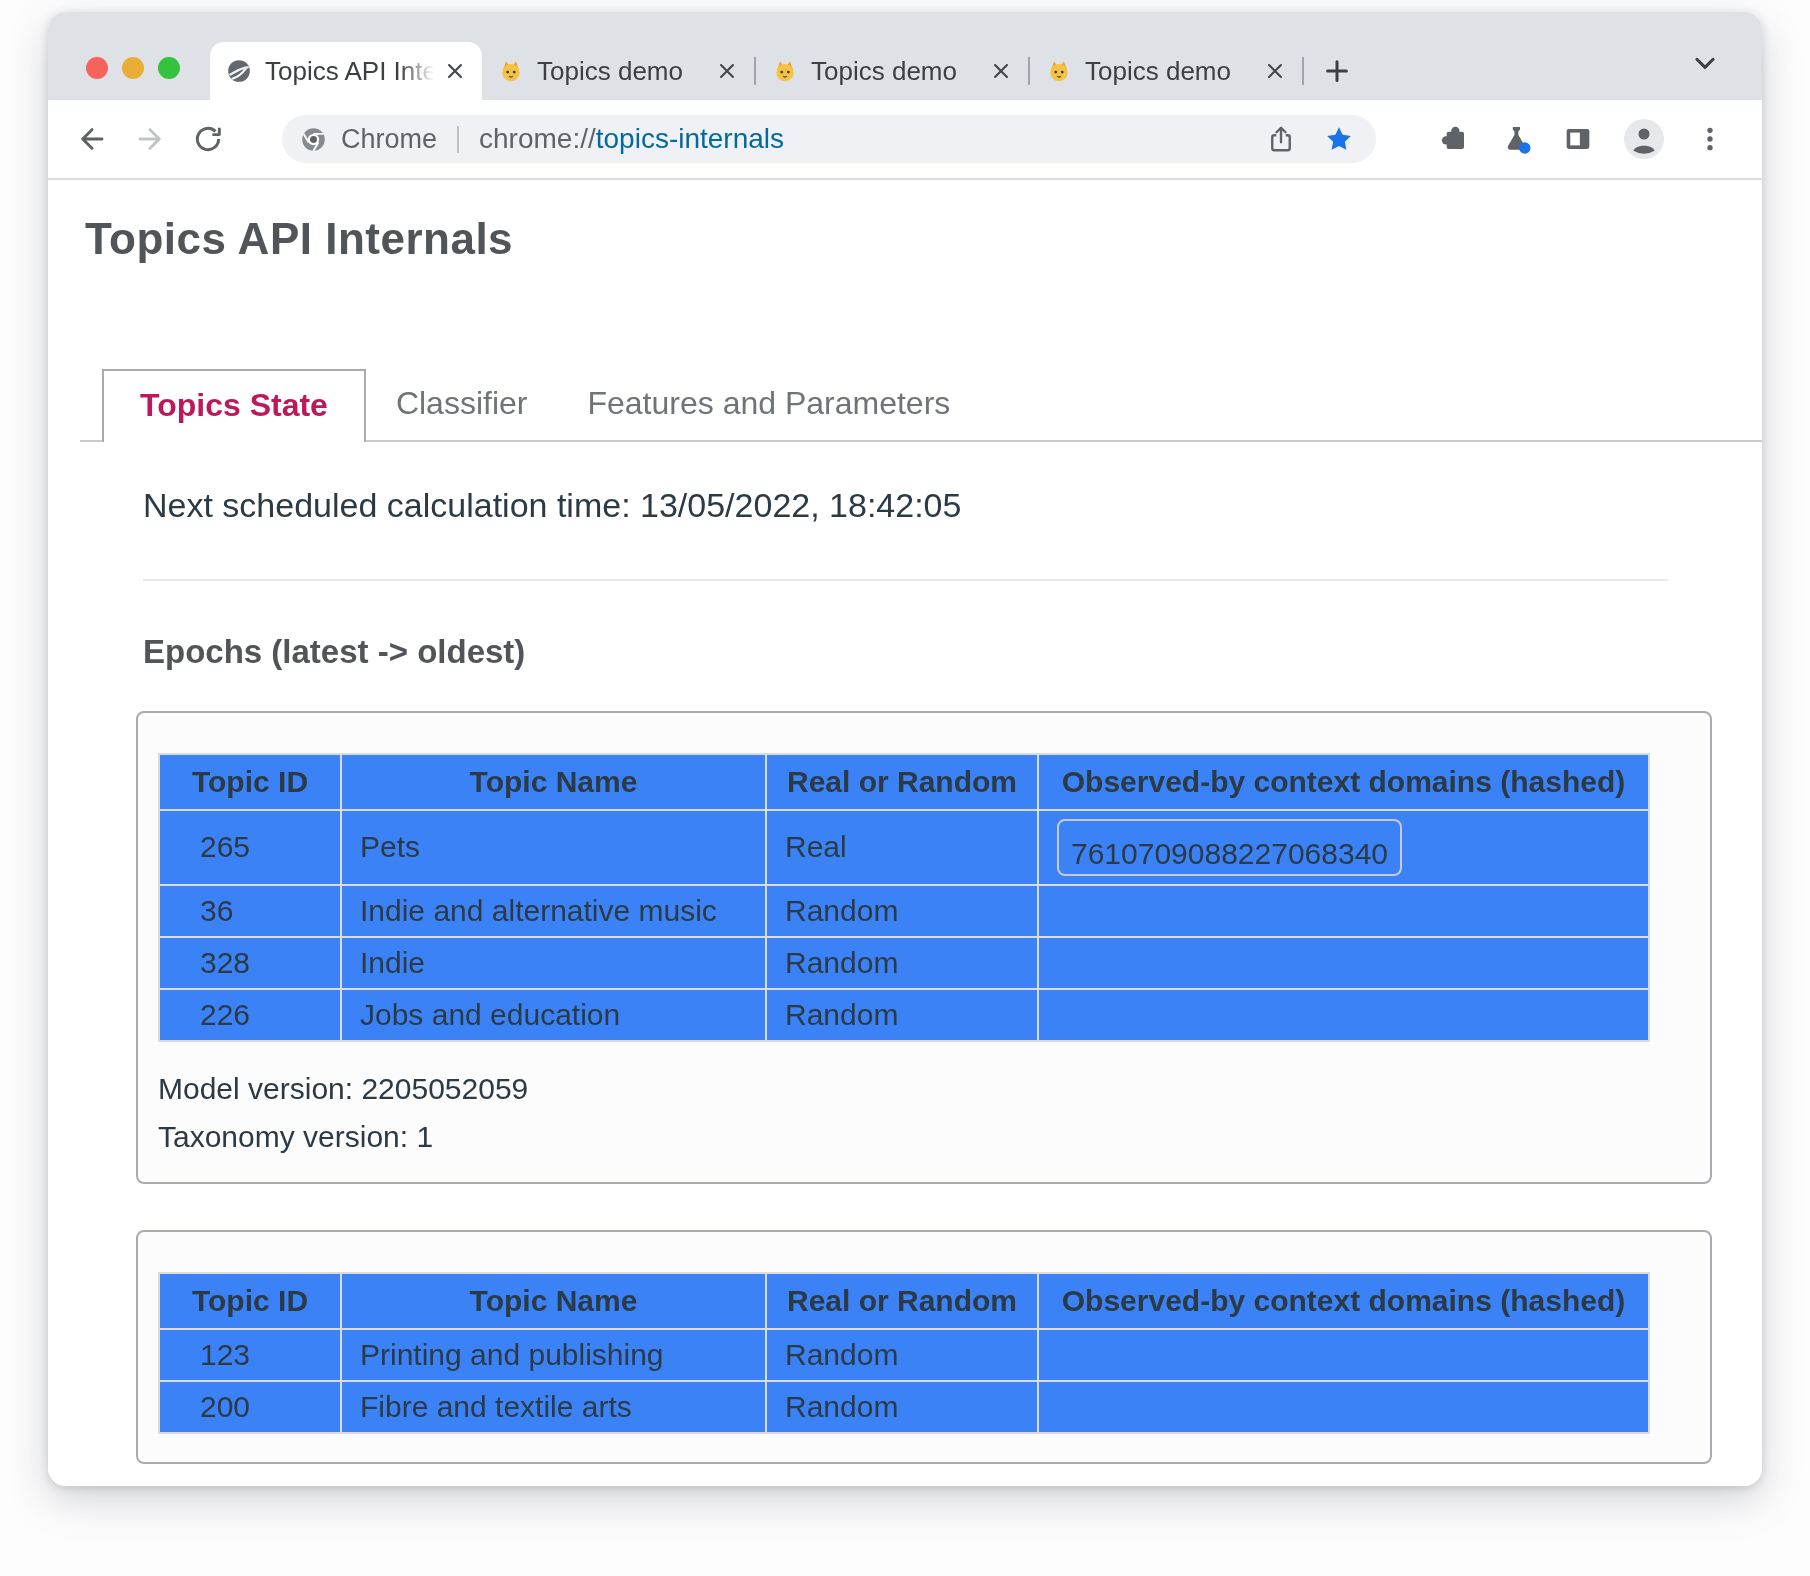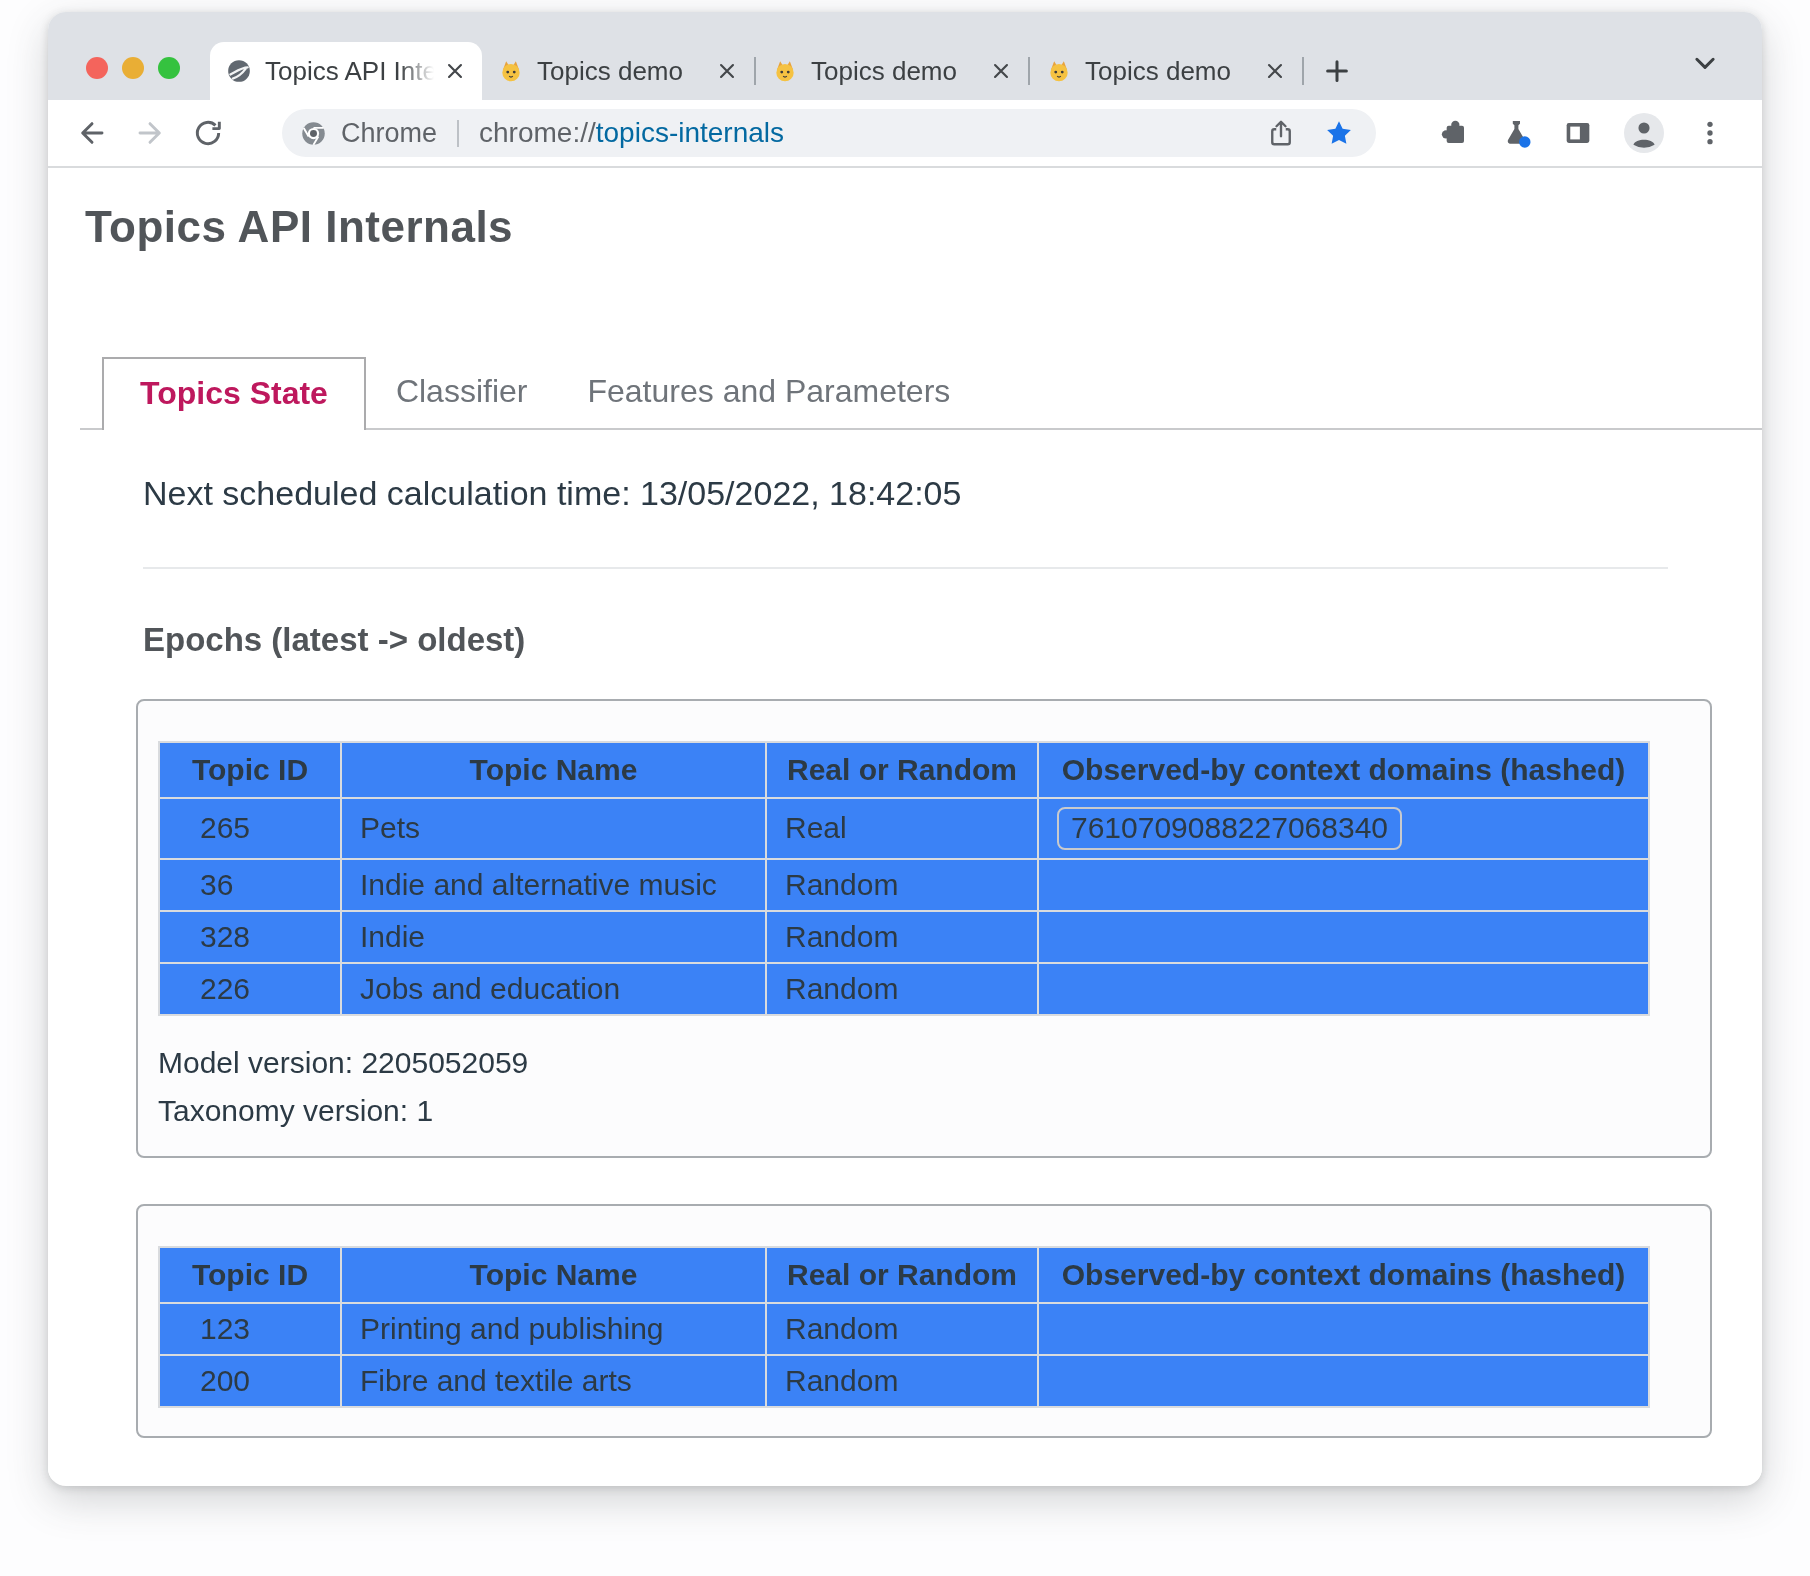--- a/index.html
+++ b/index.html
@@ -28,21 +28,21 @@
     background:linear-gradient(to right, rgba(255,255,255,0), #fff); }
   .tab-close { width:26px; height:26px; flex:0 0 26px; margin-left:8px; border-radius:50%; }
   .tab-close svg { width:26px; height:26px; display:block; }
   .tab-sep { width:2px; height:28px; background:#9FA5AB; margin:0 0 15px 0; }
   .newtab { border:none; background:transparent; width:34px; height:34px; margin:0 0 12px 18px; cursor:pointer; }
   .newtab svg { width:30px; height:30px; display:block; }
   .chev { position:absolute; right:42px; top:36px; width:30px; height:30px; }
   .chev svg { width:30px; height:30px; }
 
   
-  .toolbar { height:68px; background:#fff; border-bottom:2px solid #D9DBDD; display:flex; align-items:center; padding:0 22px 0 28px; }
+  .toolbar { height:80px; background:#fff; border-bottom:2px solid #D9DBDD; display:flex; align-items:center; padding:0 22px 0 28px; }
   .navbtn { width:34px; height:34px; border:none; background:transparent; margin-right:24px; cursor:pointer; }
   .navbtn svg { width:32px; height:32px; display:block; }
   .omnibox { display:flex; align-items:center; height:48px; width:1094px; margin-left:32px;
     background:#EFF1F4; border-radius:24px; padding:0 22px 0 18px; cursor:text; }
   .omni-logo { width:27px; height:27px; margin-right:14px; }
   .omni-logo svg { width:27px; height:27px; display:block; }
   .engine { color:#5F6368; font-size:27px; }
   .osep { width:2px; height:27px; background:#BDC1C6; margin:0 20px; }
   .url { font-size:28px; white-space:nowrap; }
   .url .scheme { color:#5F6368; }
@@ -65,21 +65,21 @@
   .panel p.next { font-size:34px; margin:44px 0 0 95px; }
   hr.div { border:none; border-top:2px solid #E7E9EB; margin:54px 94px 0 95px; }
   h2 { font-size:33px; color:#515559; margin:52px 0 0 95px; }
   .epoch { margin:40px 50px 0 88px; border:2px solid #A8ACB0; border-radius:8px; background:#FCFCFD; padding:40px 12px 28px 12px; }
   .epoch table { border-collapse:collapse; table-layout:fixed; width:1490px; margin-left:8px; background:#3b82f6; }
   .epoch th, .epoch td { border:2px solid #D9DBDE; font-size:30px; color:#2C3A45; }
   .epoch th { font-weight:bold; text-align:center; padding:10px 12px; }
   .epoch td { padding:8px 18px; }
   .epoch td.c1 { padding-left:40px; }
   col.w1{width:182px;} col.w2{width:425px;} col.w3{width:272px;} col.w4{width:611px;}
-  .chip { display:inline-block; border:2px solid #C8CACD; border-radius:8px; padding:2px 12px 3px; font-size:30px; color:#2C3A45; }
+  .chip { display:inline-block; border:2px solid #C8CACD; border-radius:8px; padding:16px 12px 3px; font-size:30px; color:#2C3A45; }
   .meta p { font-size:30px; margin:14px 0 0 8px; }
   .meta p:first-child { margin-top:30px; }
   .epoch.second { margin-top:46px; }
 </style>
 </head>
 <body>
 
 <div class="screen">
   <div class="window">
 

